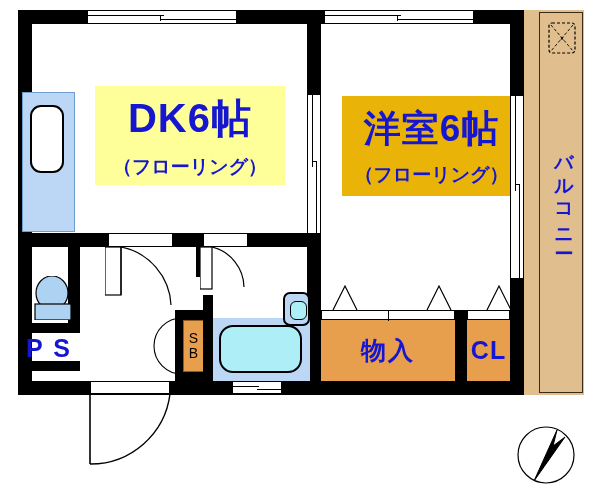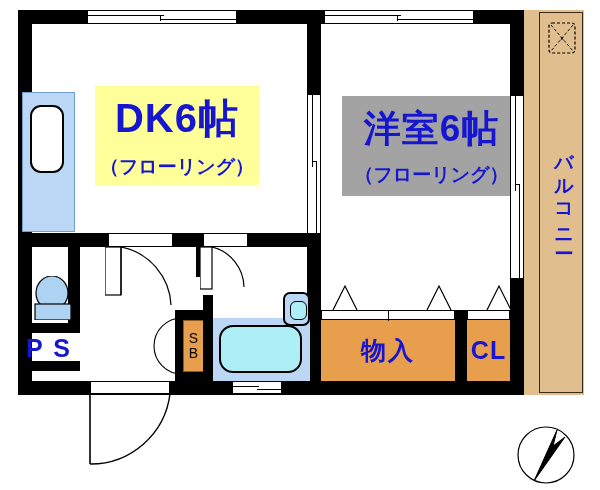--- a/index.html
+++ b/index.html
@@ -62,26 +62,26 @@
     <div style="position:absolute;left:4px;top:66px;width:5px;height:1px;background:#000;"></div>
   </div>
 
   <div class="wall" style="left:18px;top:233px;width:90px;height:14px;"></div>
   <div class="wall" style="left:173px;top:233px;width:30px;height:14px;"></div>
   <div class="wall" style="left:248px;top:233px;width:73px;height:14px;"></div>
 
   <div class="thin" style="left:108px;top:233px;width:65px;height:14px;"></div>
   <div class="thin" style="left:203px;top:233px;width:45px;height:14px;"></div>
 
-  <div class="lblbox" style="left:95px;top:86px;width:164px;height:99px;background:#FFFF99;">
+  <div class="lblbox" style="left:95px;top:86px;width:190px;height:99px;background:#FFFF99;">
     <div class="t1" style="font-size:40px;">DK6帖</div>
     <div class="t2" style="font-size:19px;margin-top:8px;">（フローリング）</div>
   </div>
 
-  <div class="lblbox" style="left:342px;top:96px;width:179px;height:100px;background:#a3a3a3;">
+  <div class="lblbox" style="left:342px;top:96px;width:179px;height:100px;background:#eab308;">
     <div class="t1" style="font-size:37px;">洋室6帖</div>
     <div class="t2" style="font-size:19px;margin-top:8px;">（フローリング）</div>
   </div>
 
   <div class="fill" style="left:22px;top:92px;width:53px;height:140px;background:#BBD7F5;border:1px solid #6f9fd0;box-sizing:border-box;"></div>
   <div style="position:absolute;left:30px;top:105px;width:34px;height:68px;background:#ffffff;border:2px solid #000;border-radius:11px;box-sizing:border-box;"></div>
 
   <div style="position:absolute;left:510px;top:96px;width:14px;height:182px;background:#fff;border-left:1px solid #000;border-right:1px solid #000;box-sizing:border-box;">
     <div style="position:absolute;left:4px;top:0;width:1px;height:95px;background:#000;"></div>
     <div style="position:absolute;left:8px;top:88px;width:1px;height:94px;background:#000;"></div>

